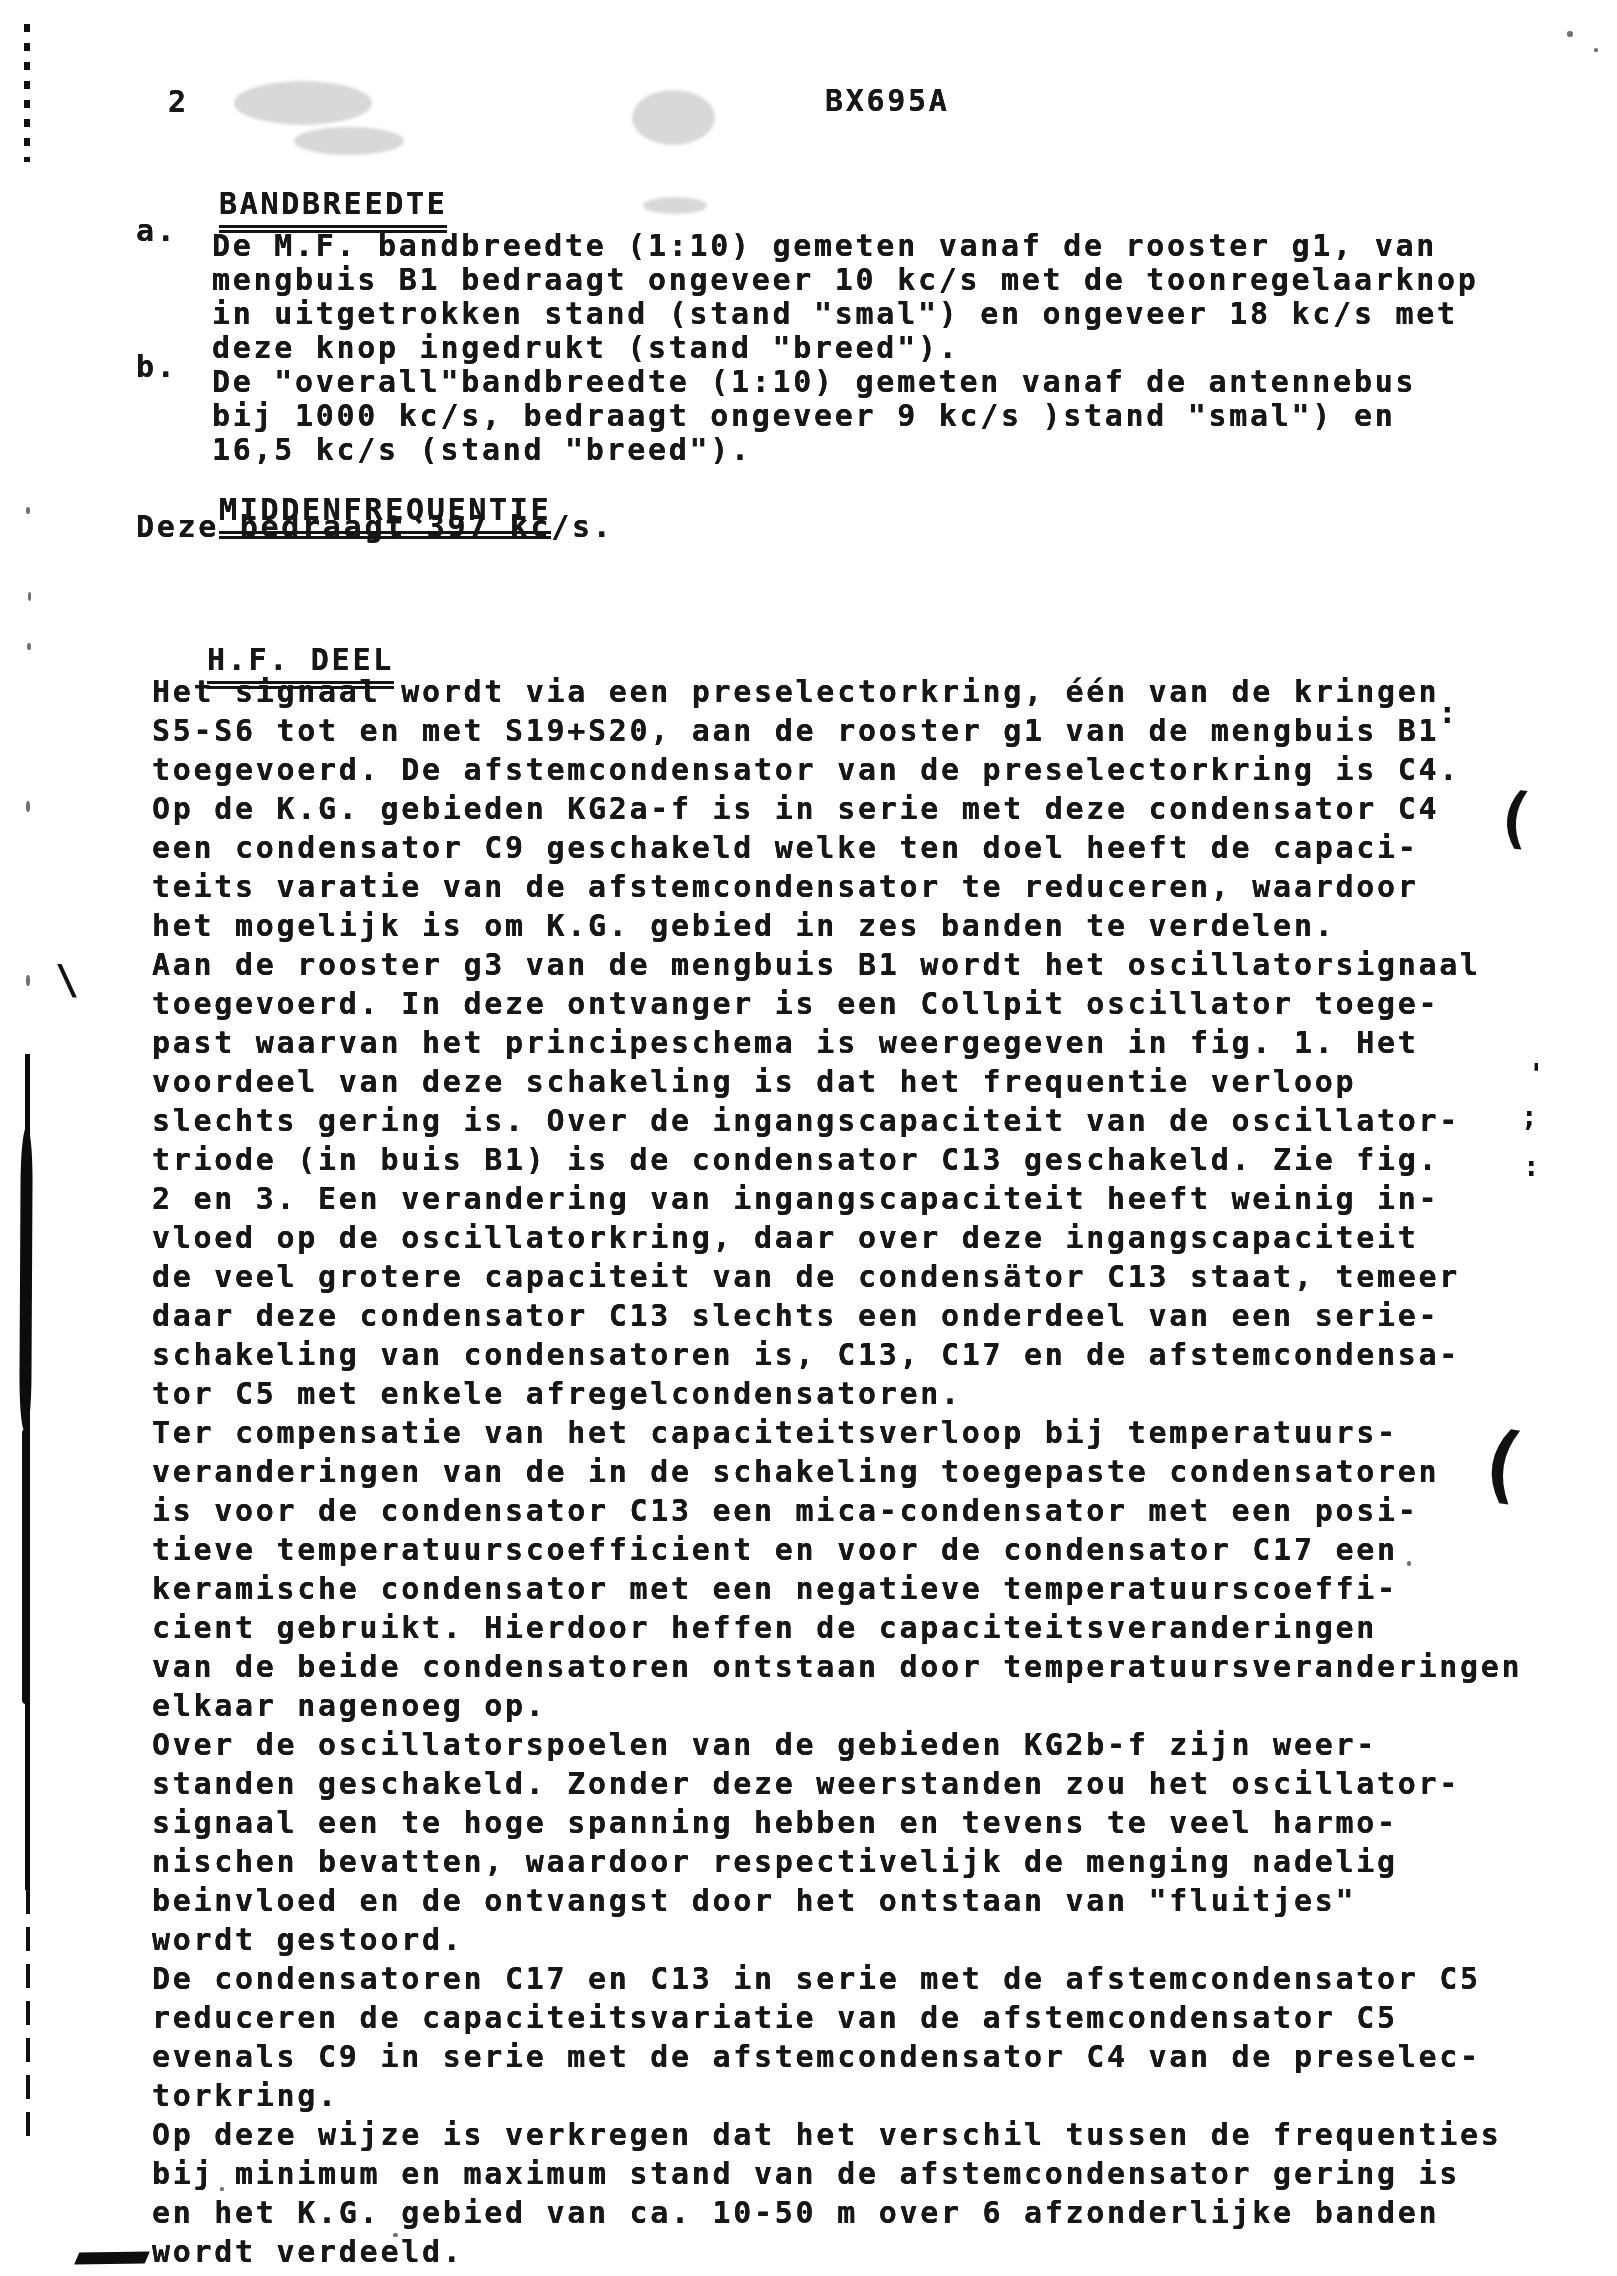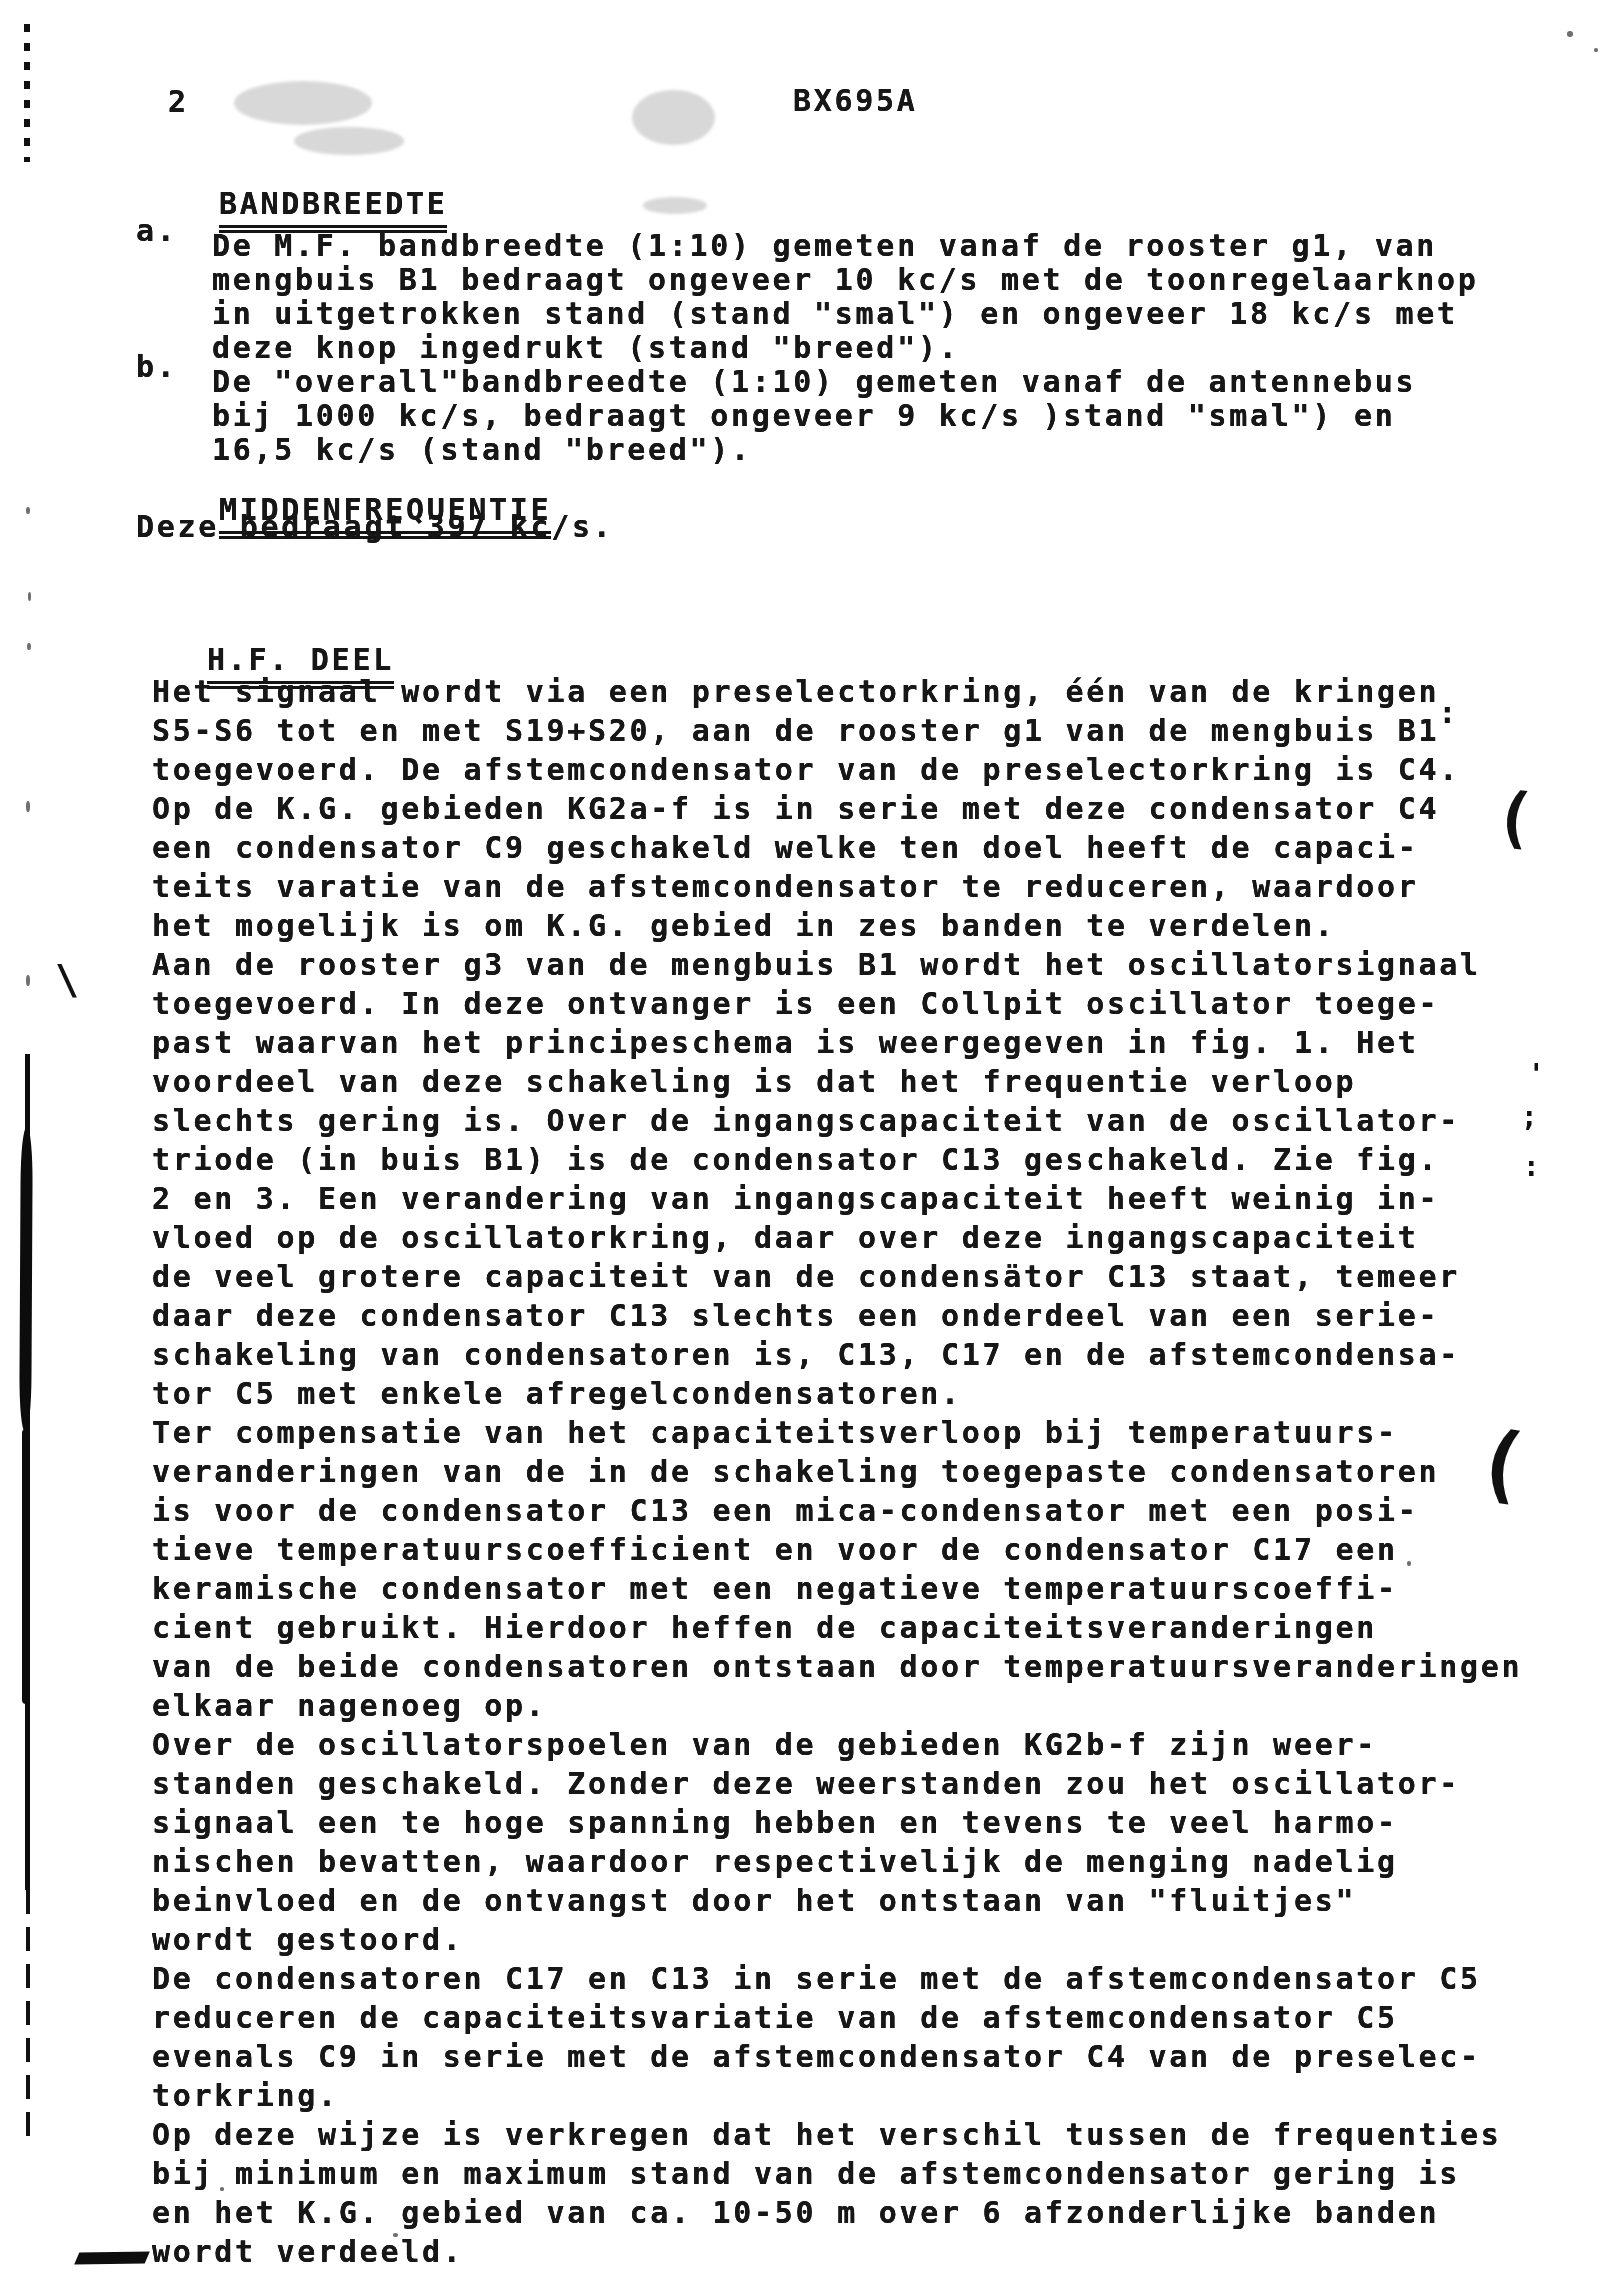--- a/index.html
+++ b/index.html
@@ -47,21 +47,21 @@
   .smudge{background:#9a9a9a;opacity:.38;filter:blur(1.8px);border-radius:50%;}
   .speck{background:#222;border-radius:50%;opacity:.65;}
   .pen{color:#111;font-family:"DejaVu Sans Mono",monospace;font-weight:700;}
 </style>
 </head>
 <body>
 
 <div id="page">
 
   <div class="abs txt" style="left:168px;top:84px;">2</div>
-  <div class="abs txt" style="left:793px;top:83px;">BX695A</div>
+  <div class="abs txt" style="left:825px;top:83px;">BX695A</div>
 
   <div class="abs txt" style="left:136px;top:151px;">
     <span class="heading u-double">BANDBREEDTE</span>
   </div>
 
   <div class="abs txt item" style="left:136px;top:213px;">
     <span class="marker">a.</span>
     <pre class="lines lh-list txt">De M.F. bandbreedte (1:10) gemeten vanaf de rooster g1, van
 mengbuis B1 bedraagt ongeveer 10 kc/s met de toonregelaarknop
 in uitgetrokken stand (stand "smal") en ongeveer 18 kc/s met

